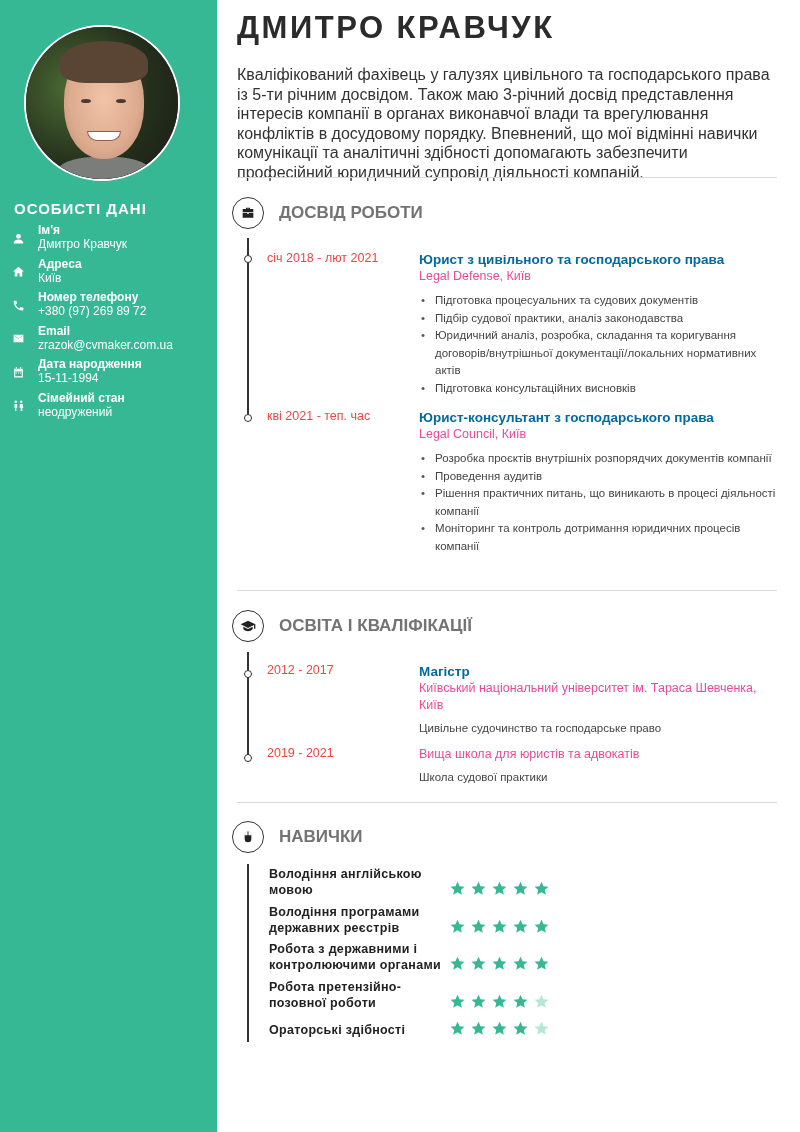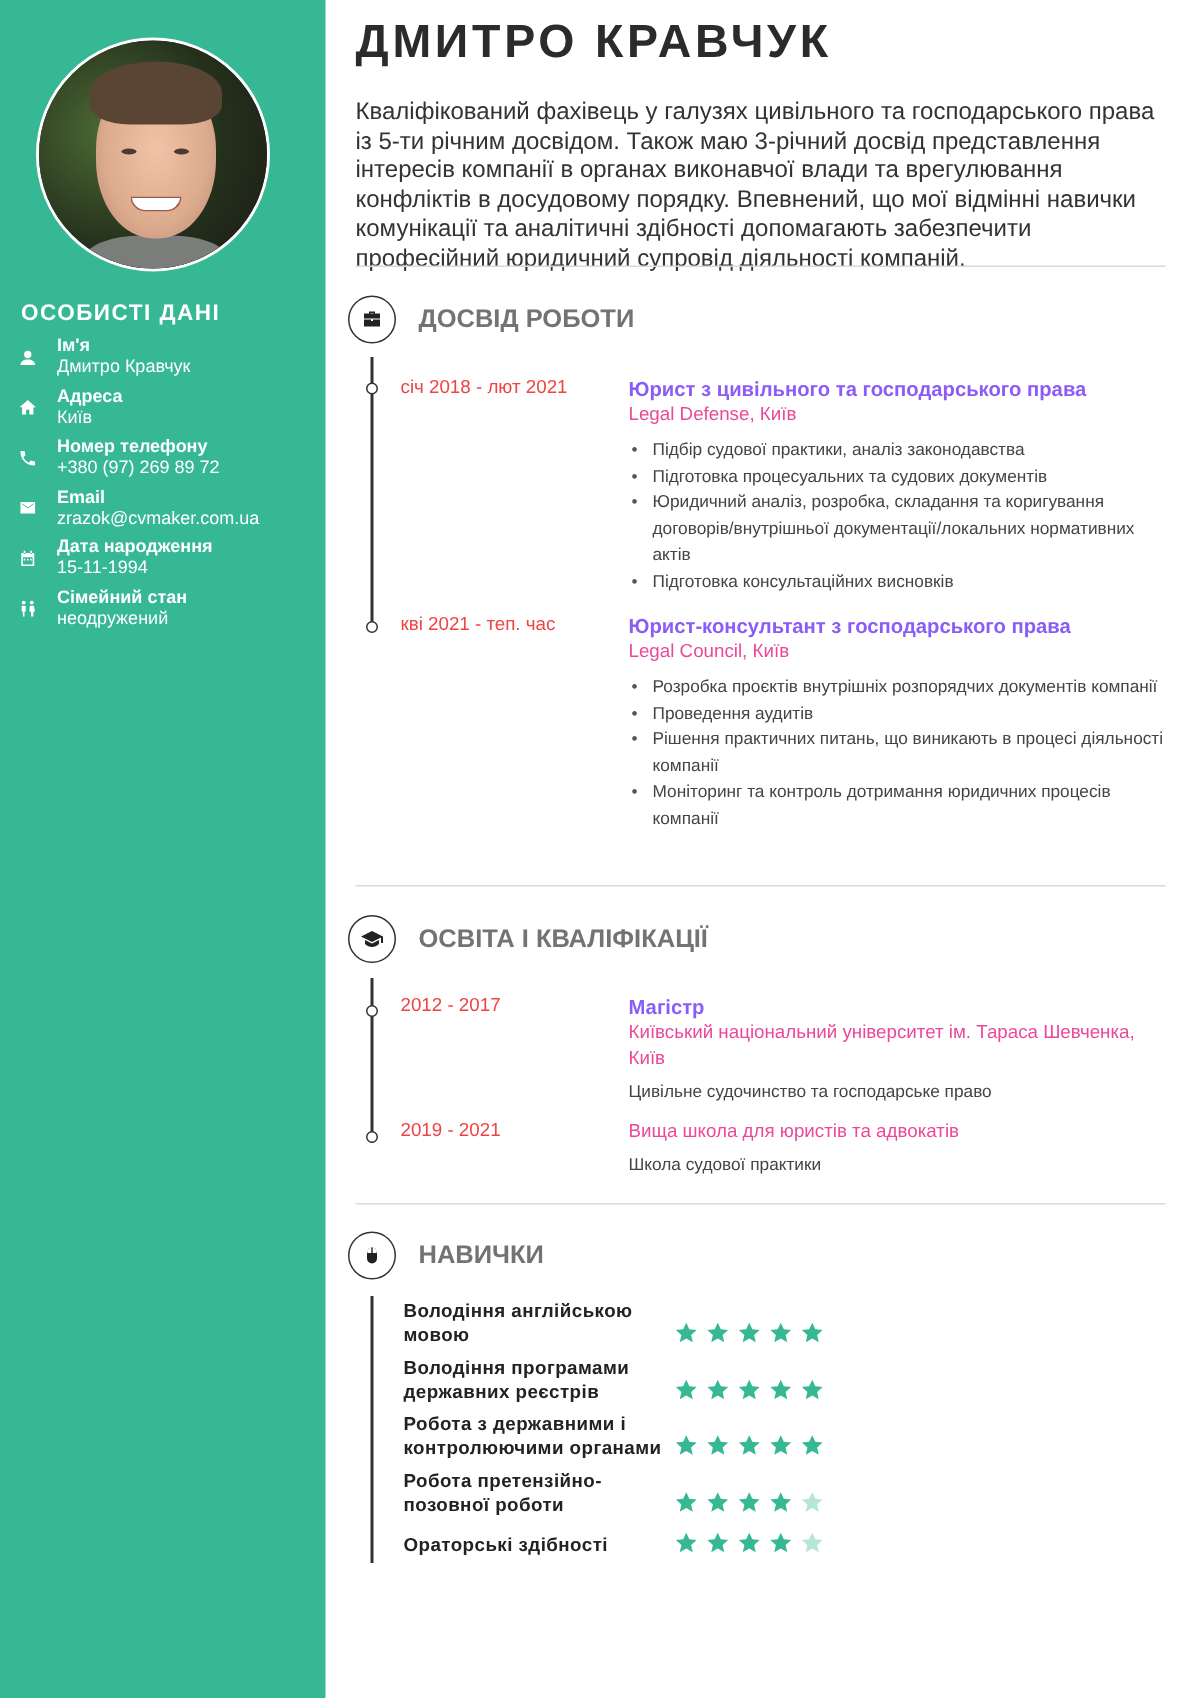--- a/index.html
+++ b/index.html
@@ -33,21 +33,21 @@
   .sec-icon { width: 32px; height: 32px; border: 1.5px solid #333; border-radius: 50%; display: flex; align-items: center; justify-content: center; margin-right: 15px; }
   .sec-icon svg { width: 16px; height: 16px; fill: #222; }
   .sec-title { font-size: 17px; font-weight: bold; color: #737373; }
 
   .timeline-line { position: absolute; left: 10px; width: 2px; background: #333; }
   .tl-dot { position: absolute; left: 7px; width: 8px; height: 8px; border: 1.5px solid #333; border-radius: 50%; background: #fff; }
 
   .entry { position: absolute; left: 30px; width: 510px; }
   .entry-date { position: absolute; left: 0; top: 0; font-size: 12.5px; color: #ef4444; }
   .entry-body { position: absolute; left: 152px; top: 0; width: 360px; }
-  .entry-title { font-size: 13.5px; font-weight: bold; color: #8b5cf6; line-height: 17px; }
+  .entry-title { font-size: 13.5px; font-weight: bold; color: #0369a1; line-height: 17px; }
   .entry-org { font-size: 12.5px; color: #ec4899; line-height: 17px; }
   .entry-bullets { margin-top: 7px; list-style: none; }
   .entry-bullets li { font-size: 11.5px; color: #444; line-height: 17.5px; padding-left: 16px; position: relative; }
   .entry-bullets li::before { content: "•"; position: absolute; left: 2px; top: 0; color: #555; }
   .entry-desc { font-size: 11.5px; color: #444; margin-top: 6px; line-height: 16px; }
 
   .skill-row { position: absolute; left: 32px; width: 290px; display: flex; align-items: flex-end; }
   .skill-name { width: 178px; font-size: 12.5px; font-weight: bold; color: #222; line-height: 16px; letter-spacing: 0.3px; }
   .stars { display: flex; gap: 4px; margin-left: 2px; padding-bottom: 1px; }
   .star { width: 17px; height: 17px; }
@@ -161,22 +161,22 @@
   <div class="timeline-line" style="top:238px;height:182px"></div>
   <div class="tl-dot" style="top:255px"></div>
   <div class="tl-dot" style="top:414px"></div>
 
   <div class="entry" style="top:251px">
     <div class="entry-date">січ 2018 - лют 2021</div>
     <div class="entry-body">
       <div class="entry-title">Юрист з цивільного та господарського права</div>
       <div class="entry-org">Legal Defense, Київ</div>
       <ul class="entry-bullets">
+        <li>Підготовка процесуальних та судових документів</li>
         <li>Підбір судової практики, аналіз законодавства</li>
-        <li>Підготовка процесуальних та судових документів</li>
         <li>Юридичний аналіз, розробка, складання та коригування договорів/внутрішньої документації/локальних нормативних актів</li>
         <li>Підготовка консультаційних висновків</li>
       </ul>
     </div>
   </div>
 
   <div class="entry" style="top:409px">
     <div class="entry-date">кві 2021 - теп. час</div>
     <div class="entry-body">
       <div class="entry-title">Юрист-консультант з господарського права</div>

